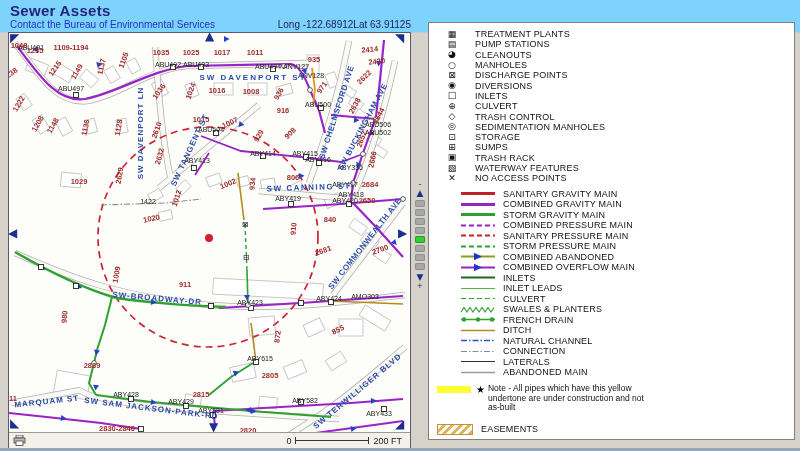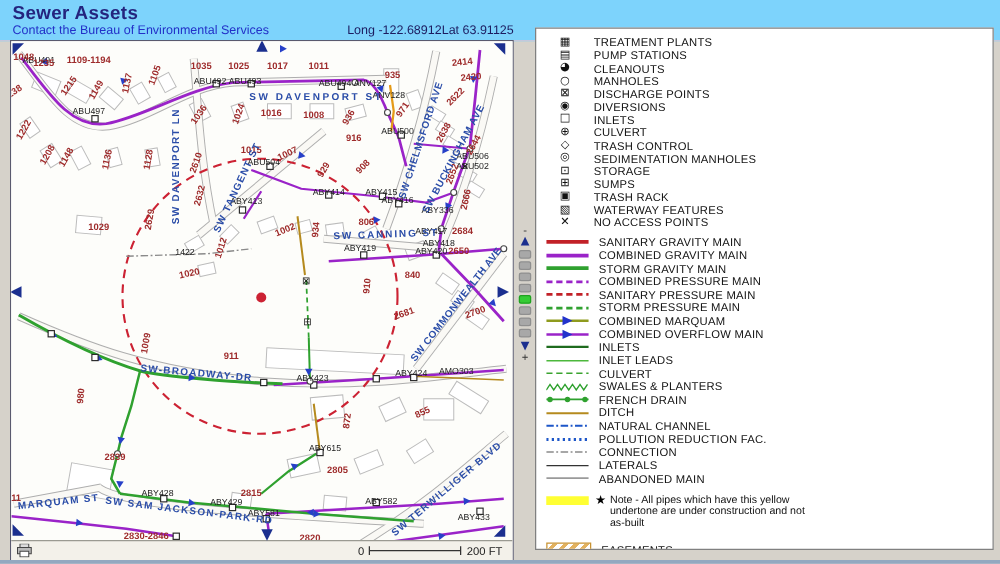--- a/index.html
+++ b/index.html
@@ -23,21 +23,21 @@
   .print-icon{margin-left:4px;cursor:pointer;}
   
   .zoom-widget{position:absolute;left:412px;top:180px;width:16px;text-align:center;}
   .zoom-widget .pm{font-size:9px;color:#333;height:8px;line-height:8px;cursor:pointer;}
   .zoom-widget .tri{color:#1b2f8f;font-size:9px;height:10px;line-height:10px;cursor:pointer;font-family:"DejaVu Sans",sans-serif;}
   .zbtn{width:10px;height:7px;background:#a8a8a8;border-radius:2px;margin:2px auto;cursor:pointer;box-shadow:0 0 0 1px #8f8f8f inset;}
   .zbtn.active{background:#35cc35;box-shadow:0 0 0 1px #22a022 inset;}
   
   .legend-panel{position:absolute;left:428px;top:22px;width:367px;height:418px;background:#fff;border:1px solid #808080;box-sizing:border-box;padding-top:6px;overflow:hidden;}
   .lrow{display:flex;align-items:center;height:10.3px;}
-  .lrow.line-row{height:10.5px;}
+  .lrow.line-row{height:10.5px;margin-left:24px;}
   .licon{width:46px;text-align:center;font-size:9px;line-height:9px;color:#111;font-family:"DejaVu Sans",sans-serif;}
   .llabel{font-size:9px;color:#111;letter-spacing:.2px;white-space:nowrap;}
   .lswatch{width:34px;margin:0 8px 0 8px;flex:none;display:flex;align-items:center;}
   .note-row{display:flex;margin-top:7px;height:32px;}
   .note-swatch{width:34px;height:7px;background:#ffff33;margin:2px 4px 0 8px;flex:none;}
   .note-star{font-size:10px;color:#000;margin:0 3px 0 1px;font-family:"DejaVu Sans",sans-serif;}
   .note-text{font-size:8.5px;line-height:9.5px;color:#111;width:170px;}
   .ease-row{display:flex;align-items:center;margin-top:6px;height:14px;}
   .ease-swatch{width:36px;height:11px;border:1px solid #c89232;box-sizing:border-box;margin:0 8px;background:repeating-linear-gradient(135deg,#fff 0 3px,#e3b25f 3px 6px);flex:none;}
 </style>
@@ -454,21 +454,21 @@
           </span>
           <span class="llabel">STORM PRESSURE MAIN</span>
         </div>
         <div class="lrow line-row">
           <span class="lswatch">
             <svg width="34" height="9" viewBox="0 0 34 9">
               <line x1="0" y1="4.5" x2="34" y2="4.5" stroke="#8f9b1e" stroke-width="2" stroke-dasharray="none"></line>
               <polygon points="13,0.8 21,4.5 13,8.2" fill="#2233cc"></polygon>
             </svg>
           </span>
-          <span class="llabel">COMBINED MARQUAM</span>
+          <span class="llabel">COMBINED ABANDONED</span>
         </div>
         <div class="lrow line-row">
           <span class="lswatch">
             <svg width="34" height="9" viewBox="0 0 34 9">
               <line x1="0" y1="4.5" x2="34" y2="4.5" stroke="#9a23c8" stroke-width="2" stroke-dasharray="none"></line>
               <polygon points="13,0.8 21,4.5 13,8.2" fill="#2233cc"></polygon>
             </svg>
           </span>
           <span class="llabel">COMBINED OVERFLOW MAIN</span>
         </div>
@@ -523,28 +523,20 @@
           </span>
           <span class="llabel">DITCH</span>
         </div>
         <div class="lrow line-row">
           <span class="lswatch">
             <svg width="34" height="9" viewBox="0 0 34 9">
               <line x1="0" y1="4.5" x2="34" y2="4.5" stroke="#1d56c8" stroke-width="1.6" stroke-dasharray="6,2,1.5,2"></line>
             </svg>
           </span>
           <span class="llabel">NATURAL CHANNEL</span>
-        </div>
-        <div class="lrow line-row">
-          <span class="lswatch">
-            <svg width="34" height="9" viewBox="0 0 34 9">
-              <line x1="0" y1="4.5" x2="34" y2="4.5" stroke="#1d56c8" stroke-width="2.4" stroke-dasharray="1.8,2.6"></line>
-            </svg>
-          </span>
-          <span class="llabel">POLLUTION REDUCTION FAC.</span>
         </div>
         <div class="lrow line-row">
           <span class="lswatch">
             <svg width="34" height="9" viewBox="0 0 34 9">
               <line x1="0" y1="4.5" x2="34" y2="4.5" stroke="#8a8a8a" stroke-width="1.2" stroke-dasharray="6,2,1.5,2"></line>
             </svg>
           </span>
           <span class="llabel">CONNECTION</span>
         </div>
         <div class="lrow line-row">

